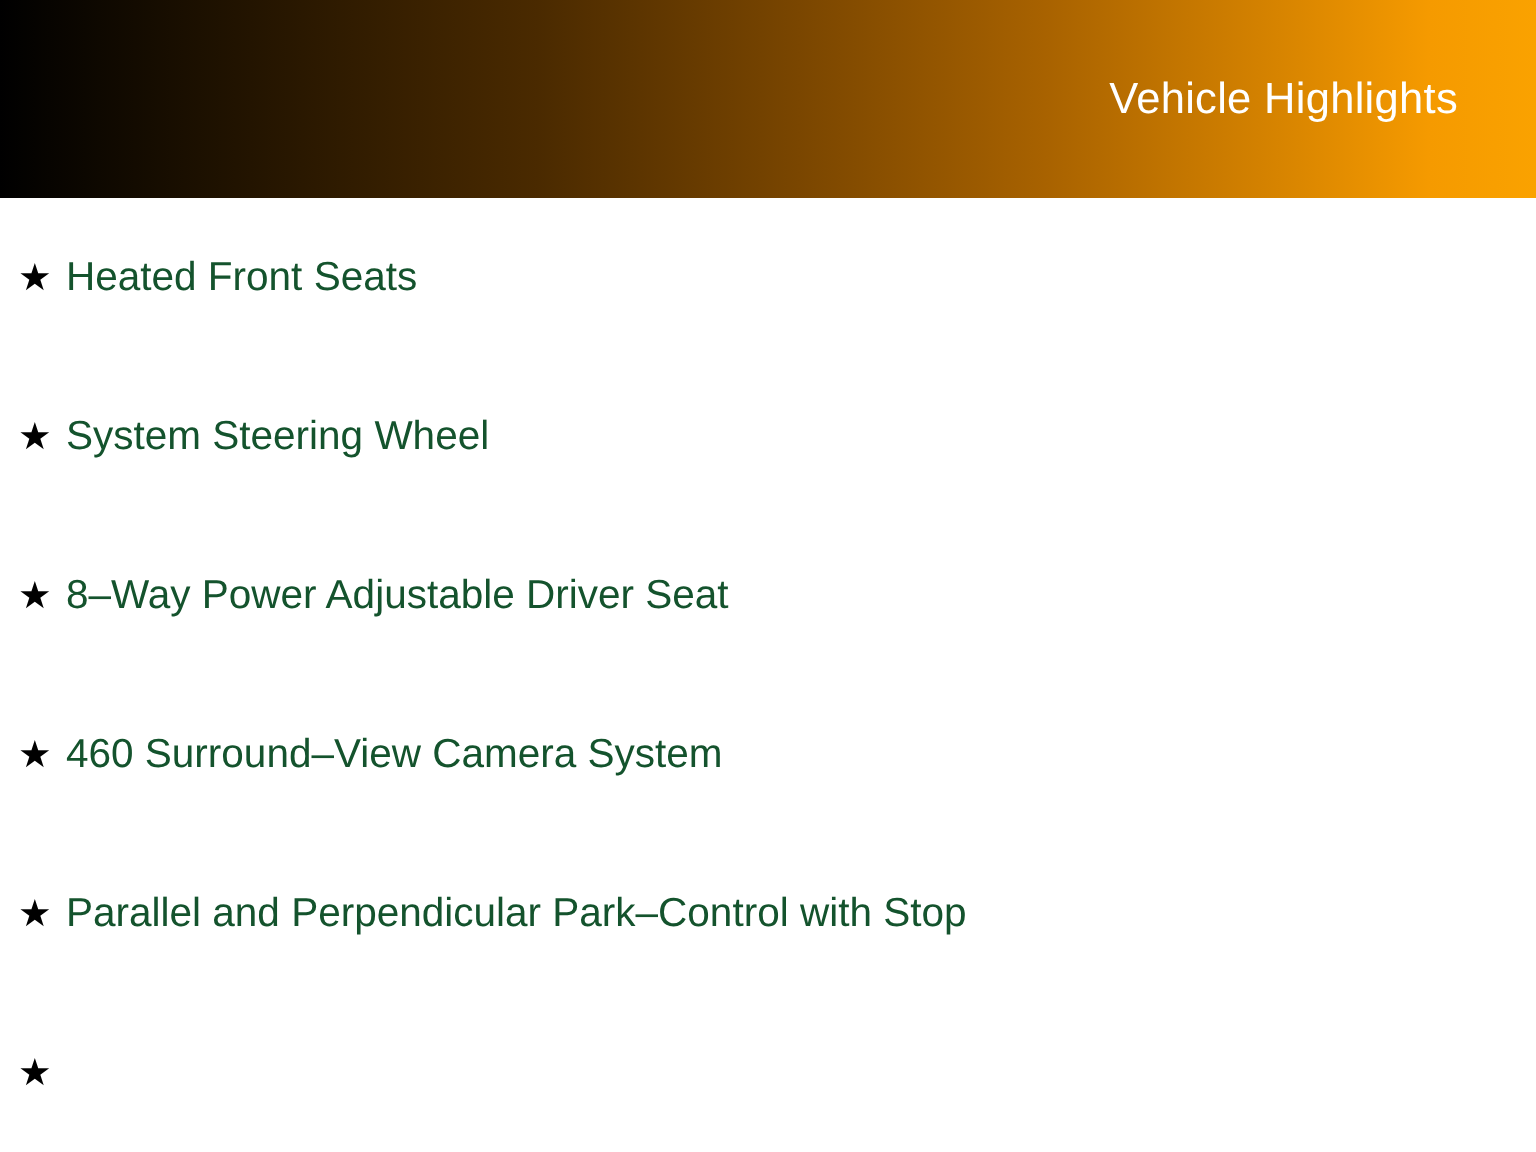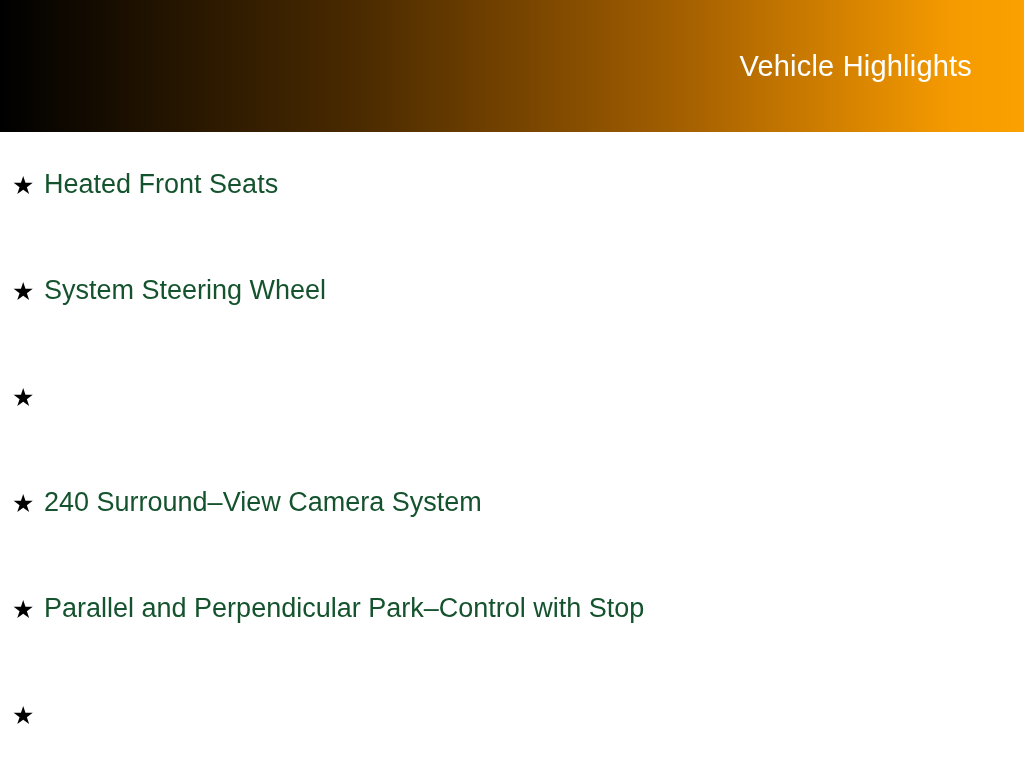--- a/index.html
+++ b/index.html
@@ -85,25 +85,26 @@
       <span class="bullet-text">Heated Front Seats</span>
     </li>
 
     <li class="bullet-item">
       <span class="bullet-mark">★</span>
       <span class="bullet-text">System Steering Wheel</span>
     </li>
 
     <li class="bullet-item">
       <span class="bullet-mark">★</span>
+      <span class="bullet-text">8–Way Power Adjustable Driver Seat</span>
     </li>
 
     <li class="bullet-item">
       <span class="bullet-mark">★</span>
-      <span class="bullet-text">240 Surround–View Camera System</span>
+      <span class="bullet-text">460 Surround–View Camera System</span>
     </li>
 
     <li class="bullet-item">
       <span class="bullet-mark">★</span>
       <span class="bullet-text">Parallel and Perpendicular Park–Control with Stop</span>
     </li>
 
     <li class="bullet-item">
       <span class="bullet-mark">★</span>
     </li>

